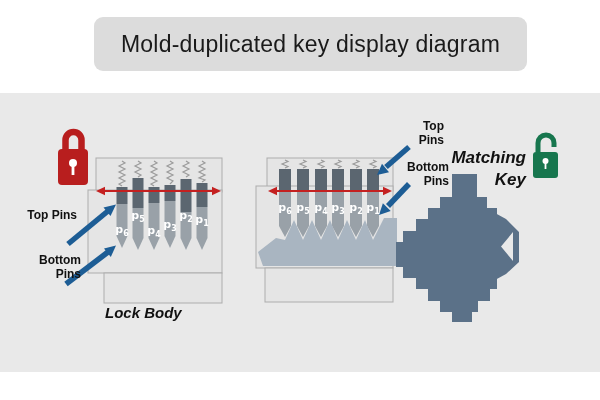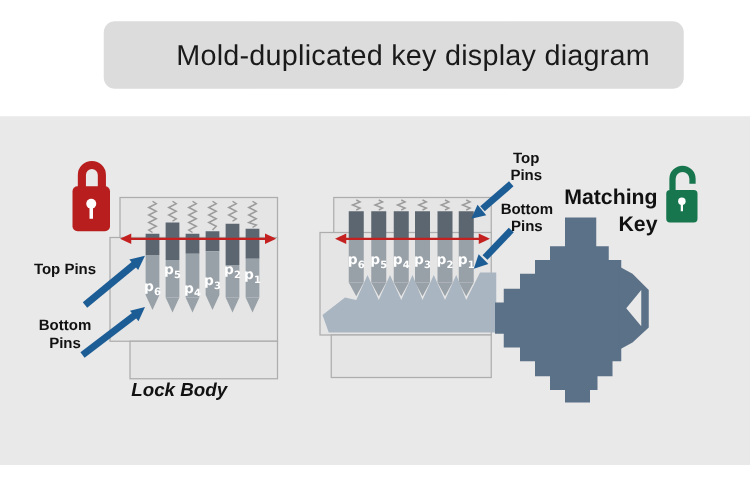--- a/index.html
+++ b/index.html
@@ -2,24 +2,24 @@
 <html style="--page-bg: #ffffff; --panel-bg: #e9e9e9; --title-box-bg: #dcdcdc; --title-text: #1a1a1a; --label-text: #111111; --locked-padlock-red: #b81e1e; --unlocked-padlock-green: #17764e; --shear-line-red: #c42020; --annotation-arrow-blue: #1d5d95; --top-pin-gray: #5b6670; --bottom-pin-gray: #99a1a8; --pin-label-text: #ffffff; --lock-housing-fill: #e5e5e5; --lock-housing-stroke: #adadad; --key-blade-fill: #a9b5c1; --matching-key-fill: #5b7188; --spring-stroke: #9b9b9b;"><head>
 <meta charset="utf-8">
 <style>
   html,body{margin:0;padding:0;}
   body{
     width:600px;height:400px;position:relative;overflow:hidden;
     background:var(--page-bg,#fff);
     font-family:"Liberation Sans","DejaVu Sans",sans-serif;
   }
   .title-box{
-    position:absolute;left:83px;top:17px;width:433px;height:54px;
+    position:absolute;left:94px;top:17px;width:433px;height:54px;
     background:var(--title-box-bg,#dcdcdc);border-radius:9px;
     display:flex;align-items:center;justify-content:center;
-    font-size:23px;color:var(--title-text,#1a1a1a);letter-spacing:.2px;padding-left:31px;
+    font-size:23px;color:var(--title-text,#1a1a1a);letter-spacing:.2px;
   }
   .panel{
     position:absolute;left:0;top:93px;width:600px;height:279px;
     background:var(--panel-bg,#e9e9e9);
   }
   svg.diagram{position:absolute;left:0;top:0;}
   .housing{fill:var(--lock-housing-fill,#e5e5e5);stroke:var(--lock-housing-stroke,#adadad);stroke-width:1;}
   .spring{fill:none;stroke:var(--spring-stroke,#9b9b9b);stroke-width:1.2;}
   .pin-top{fill:var(--top-pin-gray,#5b6670);}
   .pin-bottom{fill:var(--bottom-pin-gray,#99a1a8);}
@@ -29,26 +29,26 @@
   .blue-head{fill:var(--annotation-arrow-blue,#1d5d95);}
   .blade{fill:var(--key-blade-fill,#a9b5c1);}
   .mkey{fill:var(--matching-key-fill,#5b7188);fill-rule:evenodd;}
   .pl-red-body{fill:var(--locked-padlock-red,#b81e1e);}
   .pl-red-shackle{fill:none;stroke:var(--locked-padlock-red,#b81e1e);stroke-width:6.5;}
   .pl-green-body{fill:var(--unlocked-padlock-green,#17764e);}
   .pl-green-shackle{fill:none;stroke:var(--unlocked-padlock-green,#17764e);stroke-width:5;}
   .keyhole{fill:#ffffff;}
   .lbl{
     position:absolute;color:var(--label-text,#111);font-weight:bold;
-    font-size:12px;line-height:1.18;text-align:center;
+    font-size:12px;line-height:1.18;text-align:right;
   }
   .lock-body-lbl{position:absolute;left:105px;top:304px;width:110px;
     font-weight:bold;font-style:italic;font-size:15px;color:#111;}
   .mkey-lbl{position:absolute;left:448px;top:147px;width:78px;text-align:right;
-    font-weight:bold;font-size:17px;line-height:1.3;color:#111;}
+    font-weight:bold;font-style:italic;font-size:17px;line-height:1.3;color:#111;}
   .pin-label{
     position:absolute;width:18px;text-align:center;color:var(--pin-label-text,#fff);
     font-size:11px;font-weight:bold;font-family:"DejaVu Sans",sans-serif;
   }
   .pin-label sub{font-size:8px;}
 </style>
 </head>
 <body>
 
 <div class="title-box">

